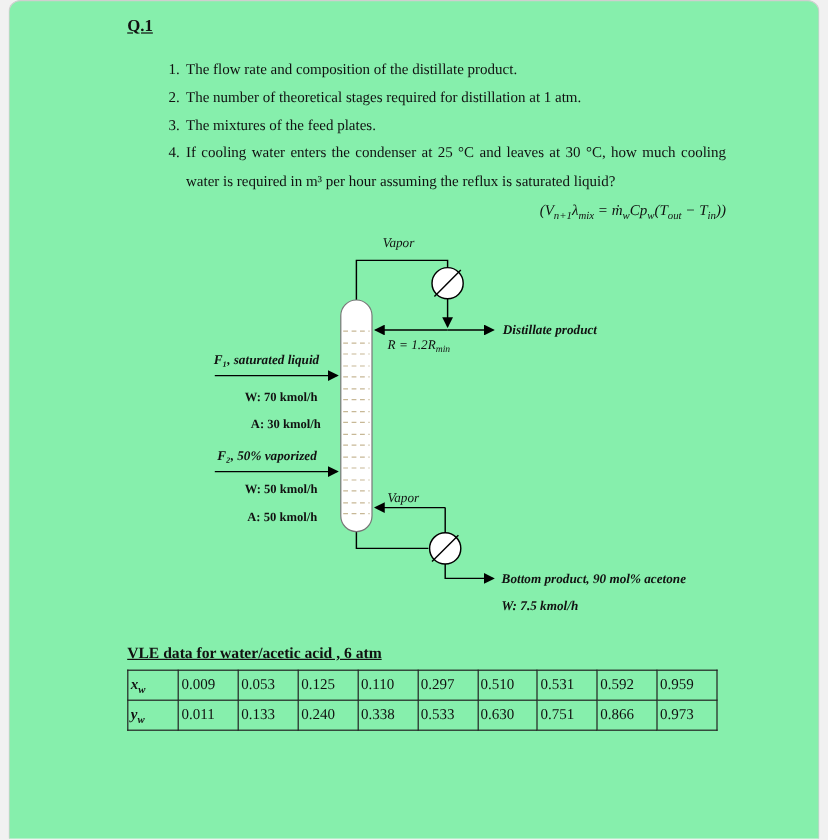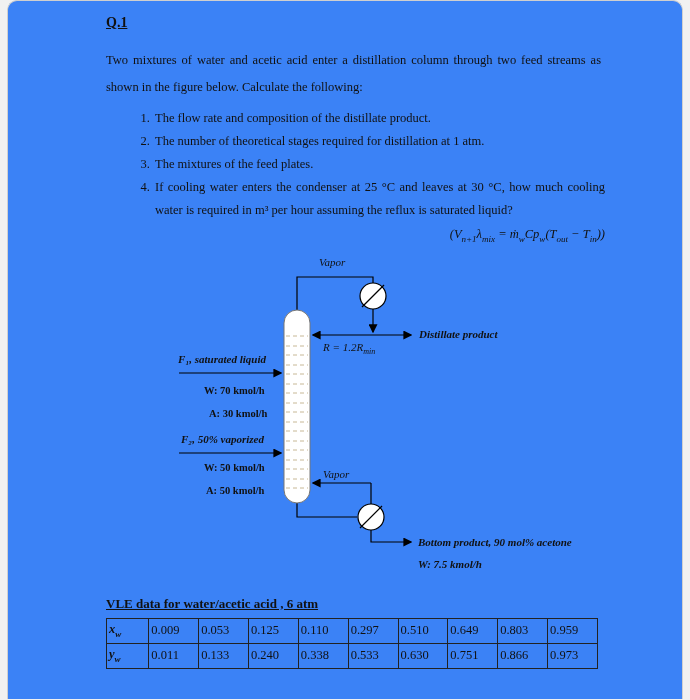--- a/index.html
+++ b/index.html
@@ -1,17 +1,17 @@
 <!DOCTYPE html>
 <html><head>
 <meta charset="utf-8">
 <style>
   html,body{margin:0;padding:0;background:#f1f1f1;}
   .sheet{
-    width:676px;height:699px;margin:0 auto;background:#3b82f6;
+    width:676px;height:699px;margin:0 auto;background:#86efac;
     border:1px solid #cfcfcf;border-bottom:none;border-radius:10px 10px 0 0;
     box-sizing:border-box;overflow:hidden;
     font-family:"Liberation Serif", serif;color:#111;
   }
   .content{padding:14px 84px 0 98px;}
   .q-title{font-size:14px;font-weight:bold;text-decoration:underline;margin:0 0 16px 0;}
   .intro{font-size:12.5px;line-height:2.15;text-align:justify;margin:0;width:495px;}
   ol.qlist{margin:6px 0 0 0;padding-left:47px;width:452px;}
   ol.qlist li{font-size:12.5px;line-height:1.85;text-align:justify;padding-left:2px;}
   .formula{display:block;font-style:italic;font-size:12.5px;margin-top:1px;text-align:right;}
@@ -30,21 +30,20 @@
   table.vle td.hdr sub{font-size:9px;}
 </style>
 </head>
 <body>
 
 <div class="sheet">
   <div class="content">
 
     <h1 class="q-title">Q.1</h1>
 
-    <p class="intro">Two mixtures of water and acetic acid enter a distillation column through two feed streams as shown in the figure below. Calculate the following:</p>
 
     <ol class="qlist">
       <li><span>The flow rate and composition of the distillate product.</span></li>
       <li><span>The number of theoretical stages required for distillation at 1 atm.</span></li>
       <li><span>The mixtures of the feed plates.</span></li>
       <li>
         <span>If cooling water enters the condenser at 25 °C and leaves at 30 °C, how much cooling water is required in m³ per hour assuming the reflux is saturated liquid?</span>
         <span class="formula"><span>(V</span><sub>n+1</sub><span>λ</span><sub>mix</sub><span> = ṁ</span><sub>w</sub><span>Cp</span><sub>w</sub><span>(T</span><sub>out</sub><span> − T</span><sub>in</sub><span>))</span></span>
       </li>
     </ol>
@@ -97,22 +96,22 @@
     <table class="vle">
       <tbody>
           <tr>
         <td class="hdr"><span>x</span><sub>w</sub></td>
         <td>0.009</td>
         <td>0.053</td>
         <td>0.125</td>
         <td>0.110</td>
         <td>0.297</td>
         <td>0.510</td>
-        <td>0.649</td>
-        <td>0.803</td>
+        <td>0.531</td>
+        <td>0.592</td>
         <td>0.959</td>
       </tr>
       <tr>
         <td class="hdr"><span>y</span><sub>w</sub></td>
         <td>0.011</td>
         <td>0.133</td>
         <td>0.240</td>
         <td>0.338</td>
         <td>0.533</td>
         <td>0.630</td>

